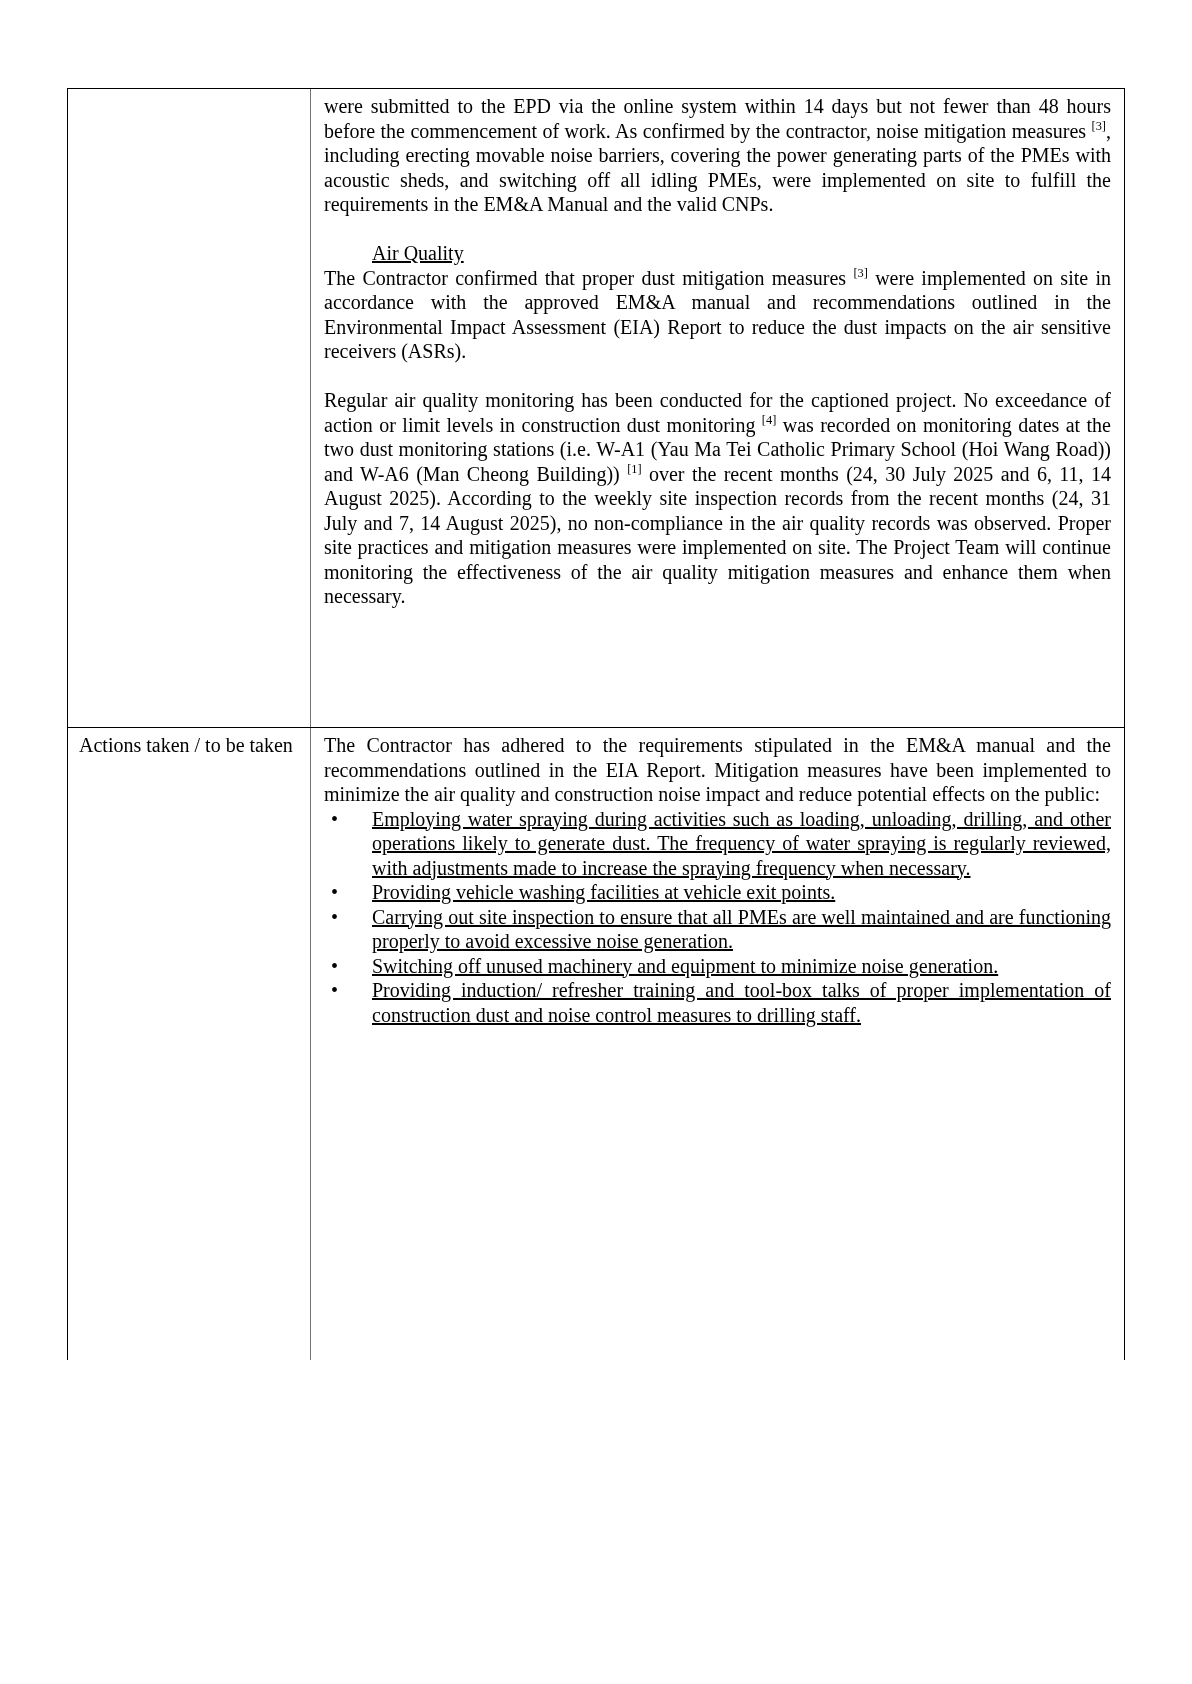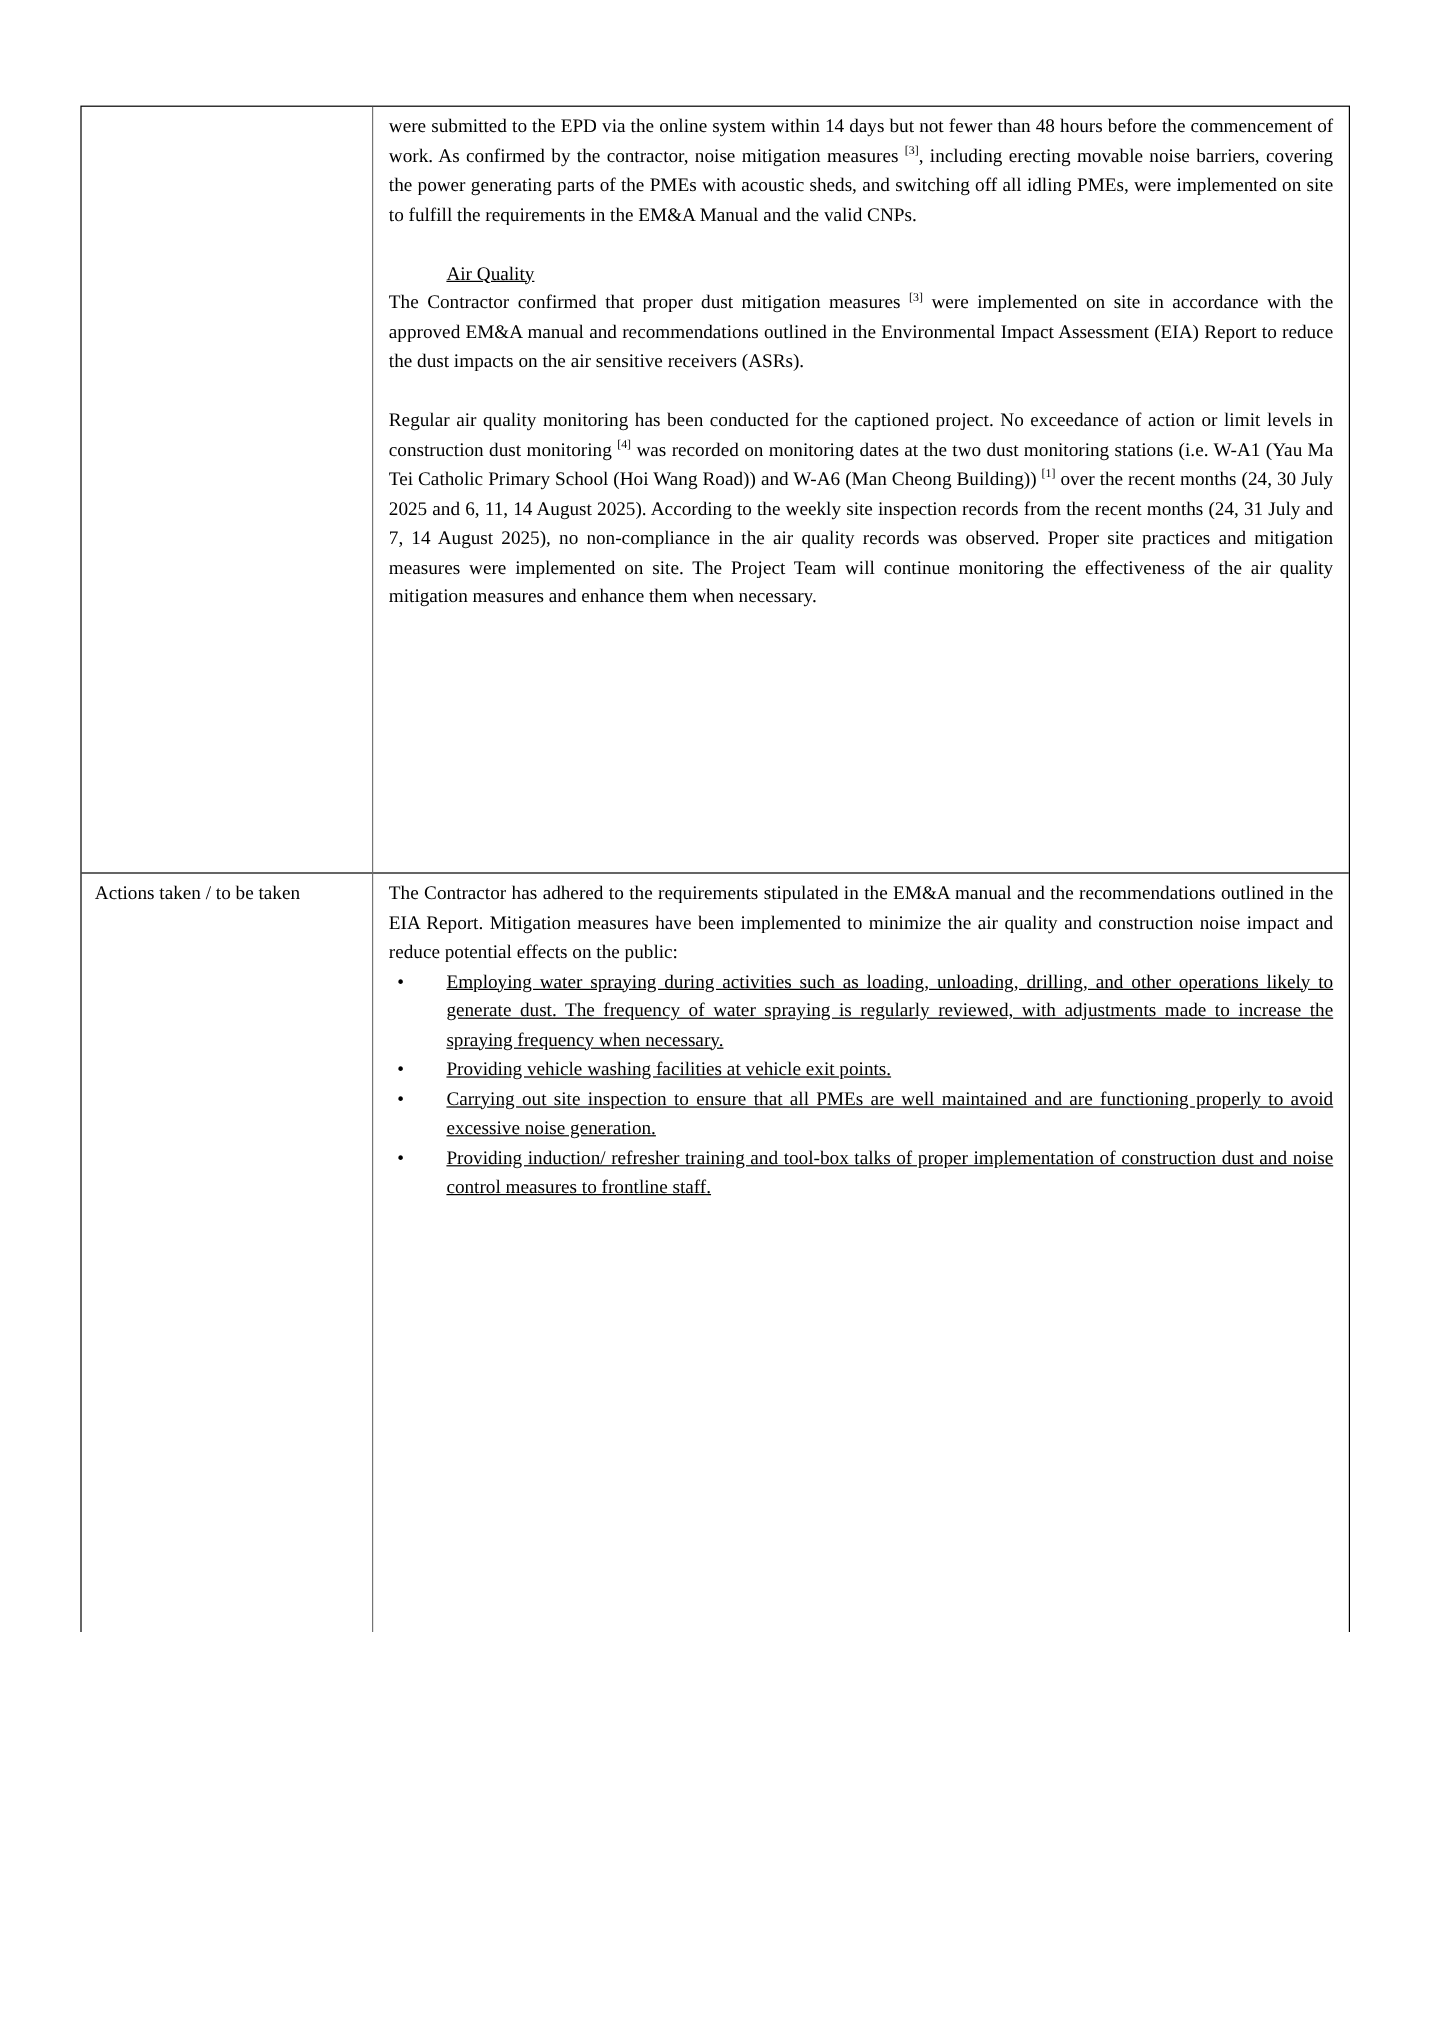--- a/index.html
+++ b/index.html
@@ -4,21 +4,21 @@
 <style>
   * { box-sizing: border-box; }
   html, body { margin: 0; padding: 0; background: #ffffff; }
   .page {
     position: relative;
     width: 1192px;
     height: 1360px;
     background: #ffffff;
     font-family: "Liberation Serif", "DejaVu Serif", serif;
     color: #000000;
-    font-size: 16px;
+    font-size: 20px;
     line-height: 24.5px;
   }
   .doc-table {
     position: absolute;
     left: 67px;
     top: 88px;
     width: 1058px;
     border: 1px solid #000000;
   }
   .row {
@@ -82,18 +82,19 @@
         </div>
     </div>
     <div class="row row-2">
       <div class="cell label-cell">Actions taken / to be taken</div>
       <div class="cell content-cell">
           <p class="para"><span>The Contractor has adhered to the requirements stipulated in the EM&amp;A manual and the recommendations outlined in the EIA Report. Mitigation measures have been implemented to minimize the air quality and construction noise impact and reduce potential effects on the public:</span></p>
           <ul class="bullets">
             <li>Employing water spraying during activities such as loading, unloading, drilling, and other operations likely to generate dust. The frequency of water spraying is regularly reviewed, with adjustments made to increase the spraying frequency when necessary.</li>
             <li>Providing vehicle washing facilities at vehicle exit points.</li>
             <li>Carrying out site inspection to ensure that all PMEs are well maintained and are functioning properly to avoid excessive noise generation.</li>
-            <li>Providing induction/ refresher training and tool-box talks of proper implementation of construction dust and noise control measures to frontline staff.</li>
+            <li>Switching off unused machinery and equipment to minimize noise generation.</li>
+            <li>Providing induction/ refresher training and tool-box talks of proper implementation of construction dust and noise control measures to drilling staff.</li>
           </ul>
         </div>
     </div>
   </div>
 </div>
 
 </body></html>

